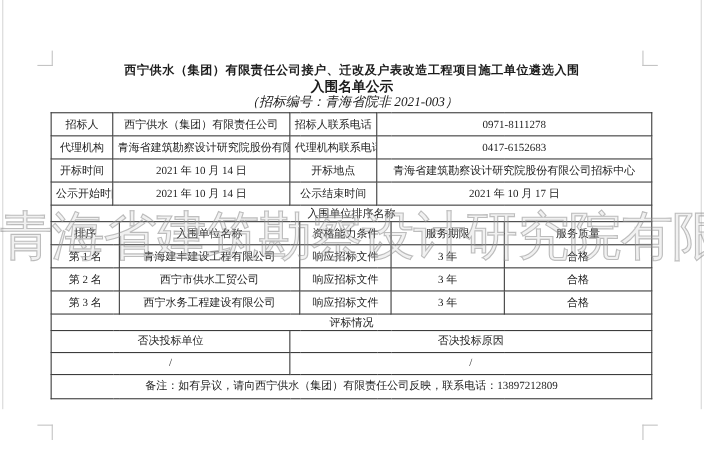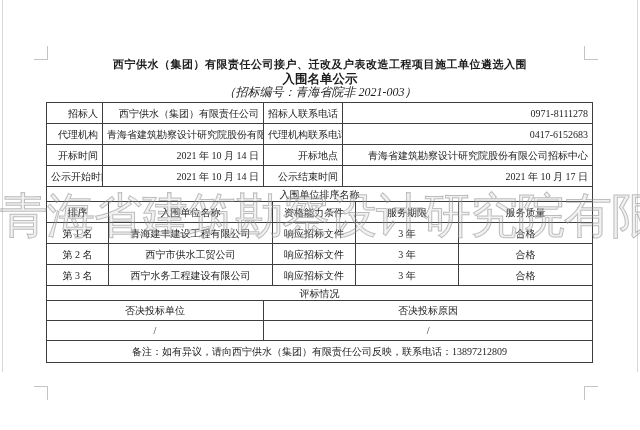--- a/index.html
+++ b/index.html
@@ -22,21 +22,21 @@
 
   .title-block { position: absolute; left: 0; top: 58px; width: 640px; text-align: center; }
   .title-l1 { font-size: 11px; line-height: 13px; font-weight: bold; letter-spacing: 0.5px; }
   .title-l2 { font-size: 12.5px; line-height: 14px; font-weight: bold; margin-top: 1px; }
   .title-l3 { font-size: 12px; line-height: 13px; margin-top: 0px; font-style: italic; }
 
   table.doc { position: absolute; left: 46px; top: 102px; width: 546px;
               border-collapse: collapse; table-layout: fixed; }
   table.doc td { border: 1px solid #3d3d3d; font-size: 10px; line-height: 11px;
                  padding: 0 4px; overflow: hidden; white-space: nowrap; }
-  td.l { text-align: right; }
+  td.l { text-align: center; }
   td.c { text-align: center; font-family: Liberation Serif, serif; }
   tr.h21 { height: 21px; } tr.h20 { height: 20px; } tr.h22 { height: 22px; } tr.h15 { height: 15px; }
   td.sec { font-size: 10px; }
 
   .watermark { position: absolute; left: 0; top: 190px; width: 640px; height: 52px;
                text-align: center; font-size: 48px; line-height: 52px;
                letter-spacing: -1px; white-space: nowrap;
                color: rgba(175,175,175,0.18);
                -webkit-text-stroke: 1px rgba(140,140,140,0.55);
                pointer-events: none; z-index: 5; }

